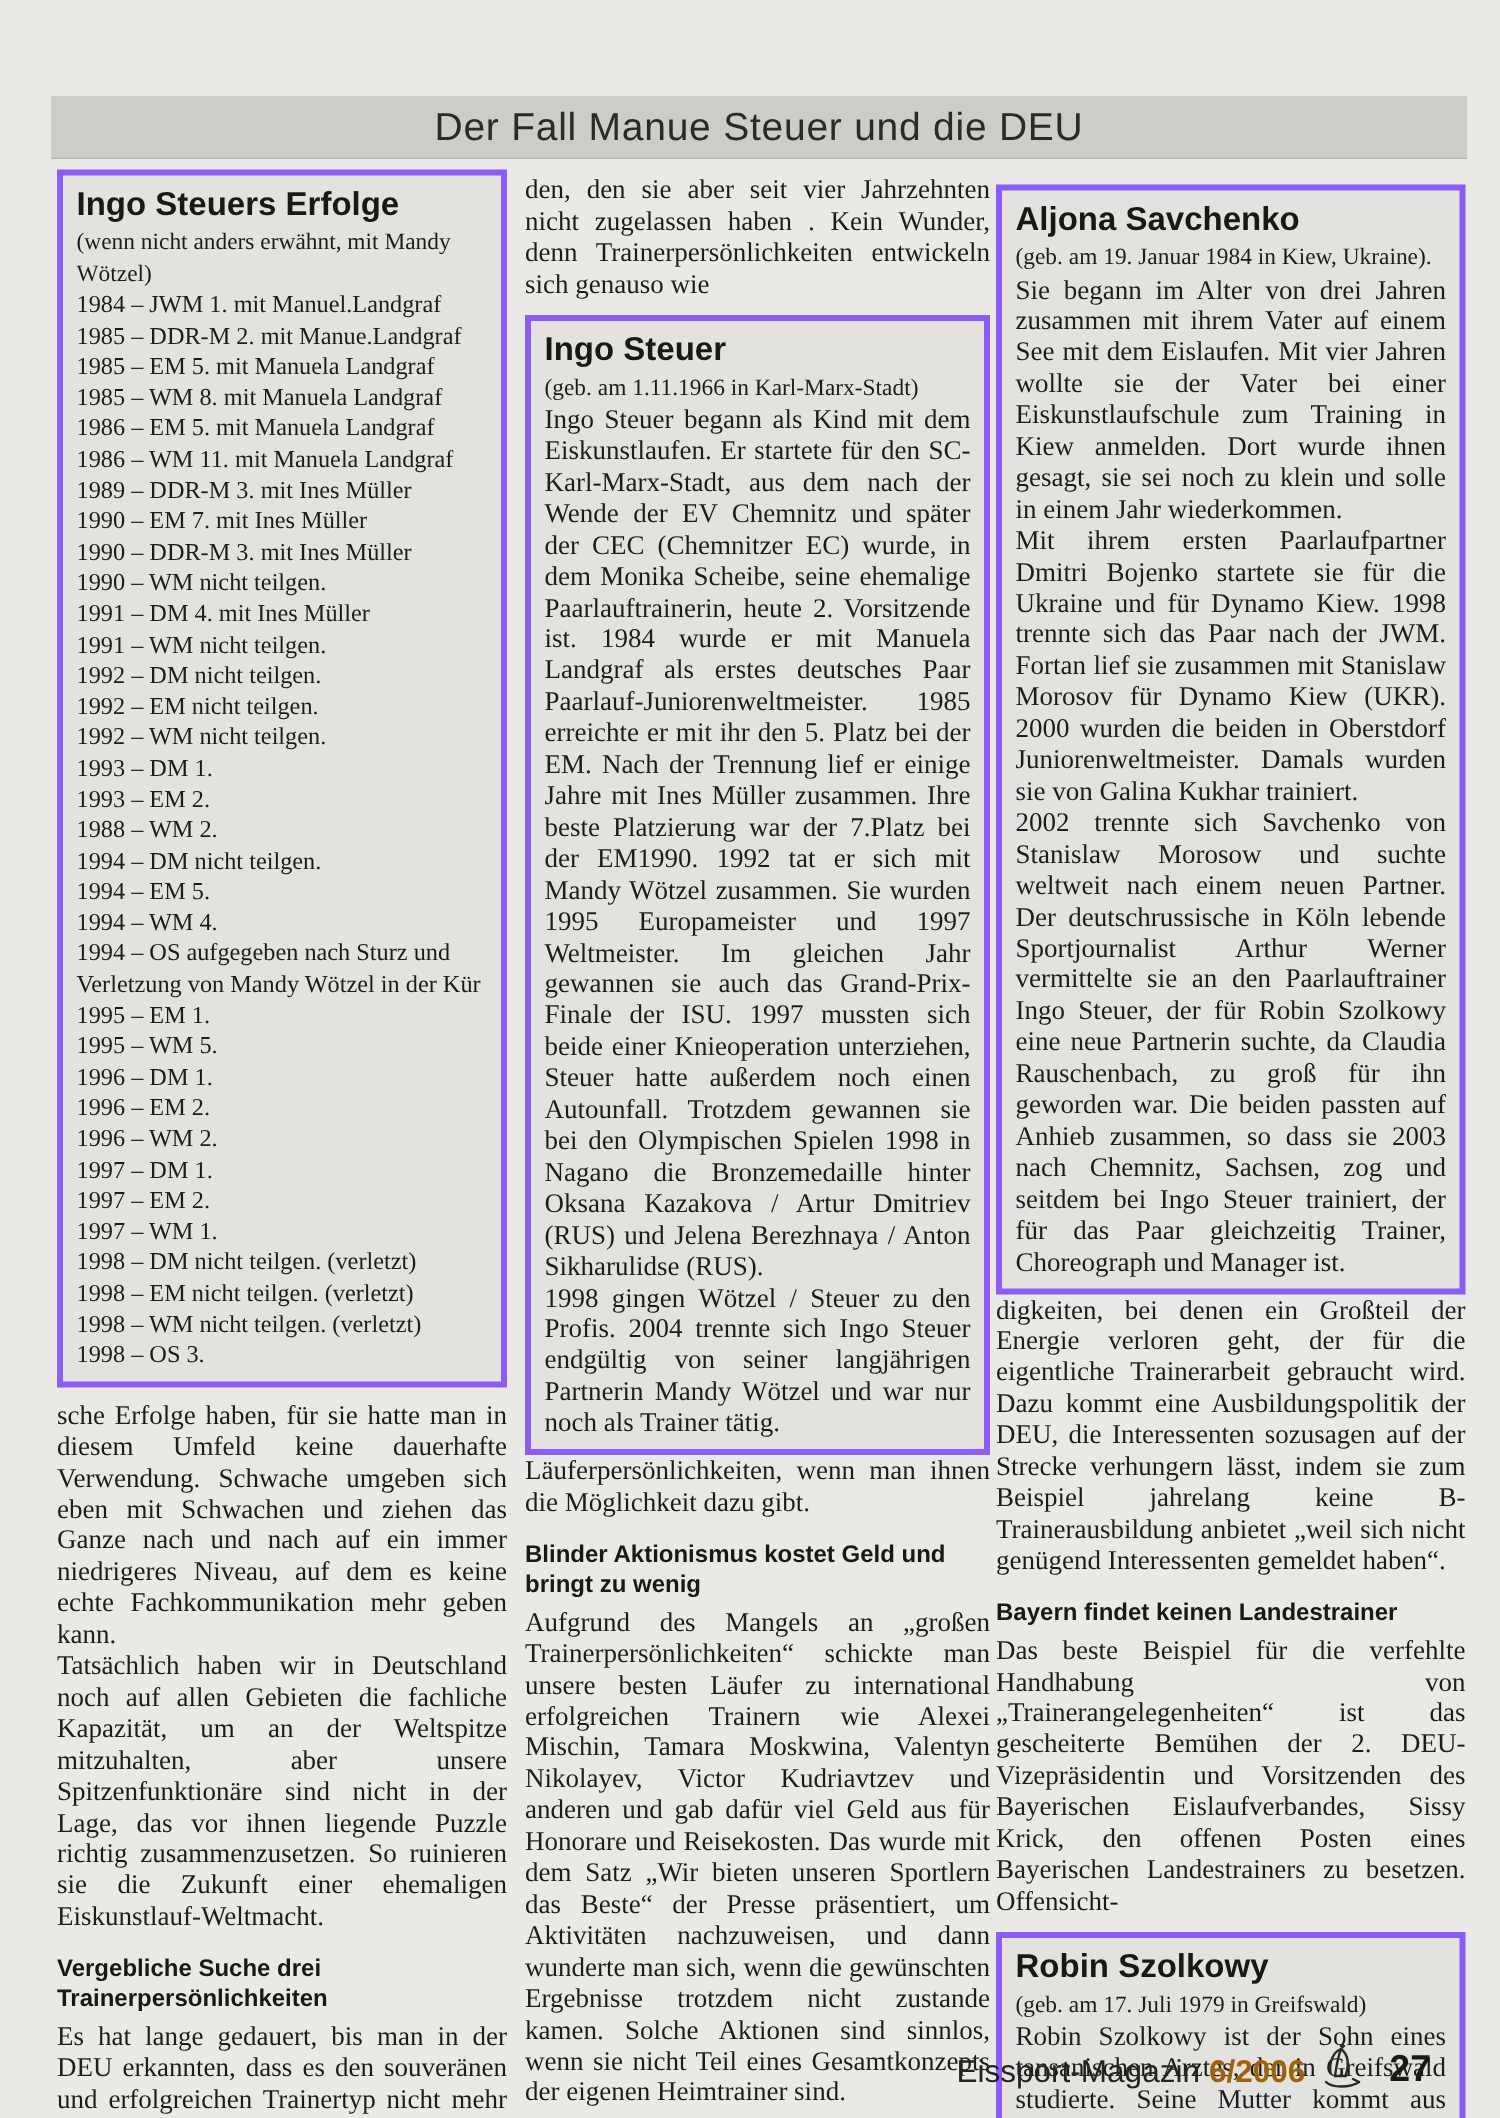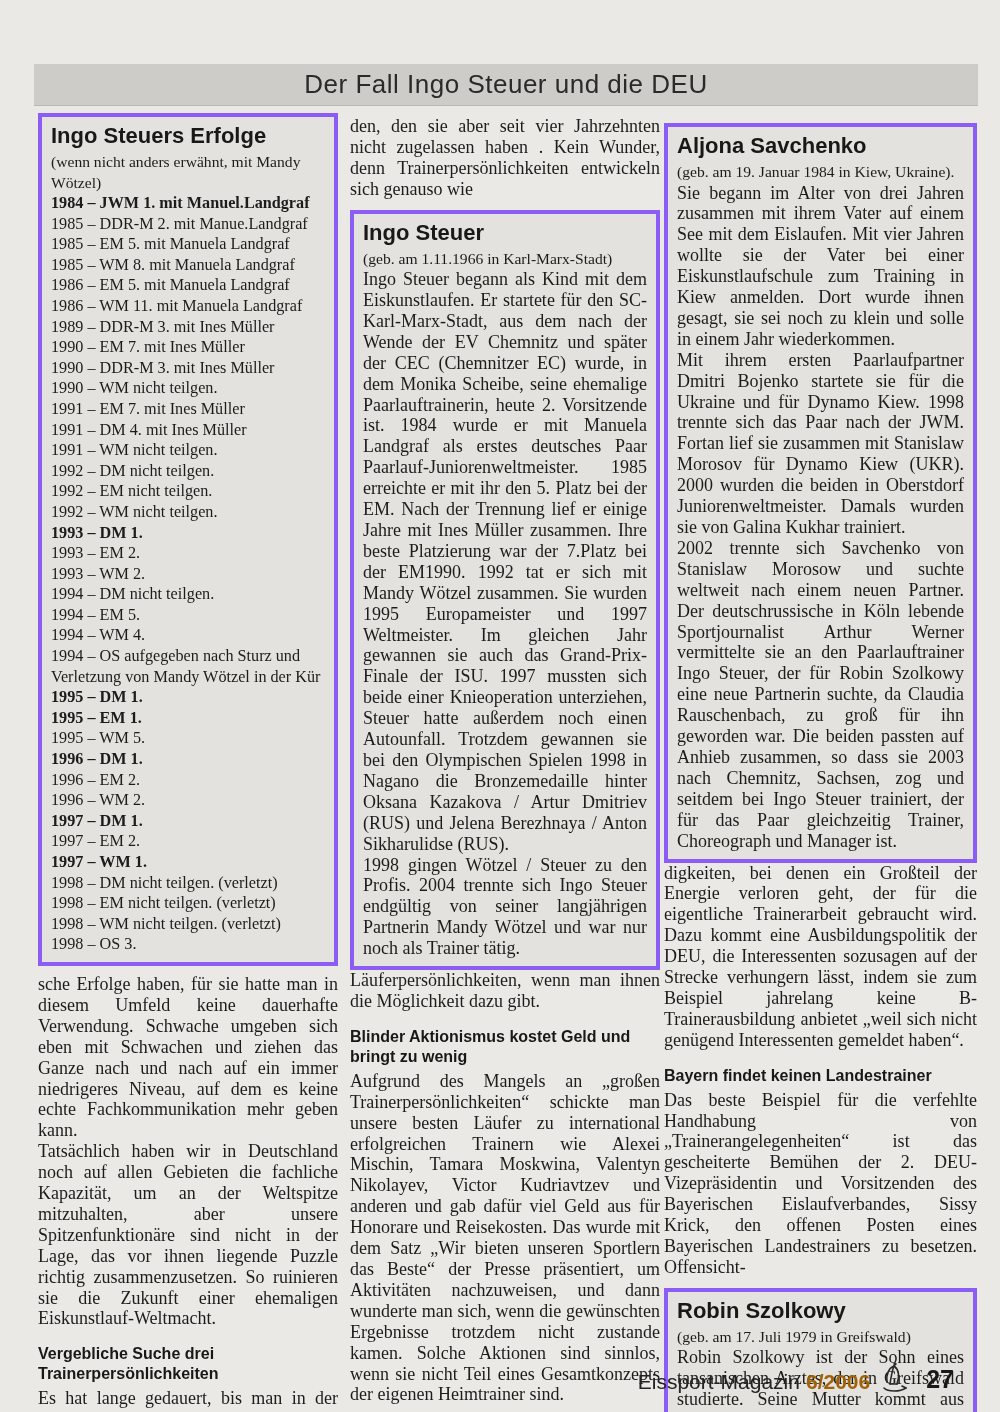--- a/index.html
+++ b/index.html
@@ -35,21 +35,21 @@
     background:var(--box-bg);
     border:4px solid #8b5cf6;
     padding:5px 9px 7px 9px;
   }
   .infobox h2{
     font-family:"Liberation Sans", sans-serif;
     font-size:22px; line-height:26px; margin:1px 0 3px 0; color:#191816;
   }
   .box-subtitle{ font-size:15.6px; line-height:20.5px; margin:0; }
   .entries .entry{ font-size:16.2px; line-height:20.6px; }
-  .entries .entry-bold{ font-weight:bold; }
+  .entries .entry-bold{ font-weight:normal; }
   .box-paras p.body{ margin:0; }
 
   p.body{
     font-size:18px; line-height:20.9px; margin:0;
     text-align:justify; hyphens:auto;
   }
   .mt8{margin-top:8px;}
   .mt10{margin-top:10px;}
   h3.sec{
     font-family:"Liberation Sans", sans-serif;
@@ -71,52 +71,50 @@
     margin-left:6px;
   }
   .footer svg{display:block;}
 </style>
 </head>
 <body>
 
 <div class="page">
 
   <div class="banner">
-    <span>Der Fall Ingo Steuer und die DEU</span>
+    <span>Der Fall Manue Steuer und die DEU</span>
   </div>
 
   <div class="col col-left">
     <section class="infobox">
       <h2>Ingo Steuers Erfolge</h2>
       <p class="box-subtitle">(wenn nicht anders erwähnt, mit Mandy Wötzel)</p>
       <div class="entries">
           <div class="entry entry-bold">1984 – JWM 1. mit Manuel.Landgraf</div>
           <div class="entry">1985 – DDR-M 2. mit Manue.Landgraf</div>
           <div class="entry">1985 – EM 5. mit Manuela Landgraf</div>
           <div class="entry">1985 – WM 8. mit Manuela Landgraf</div>
           <div class="entry">1986 – EM 5. mit Manuela Landgraf</div>
           <div class="entry">1986 – WM 11. mit Manuela Landgraf</div>
           <div class="entry">1989 – DDR-M 3. mit Ines Müller</div>
           <div class="entry">1990 – EM 7. mit Ines Müller</div>
           <div class="entry">1990 – DDR-M 3. mit Ines Müller</div>
           <div class="entry">1990 – WM nicht teilgen.</div>
-          <div class="entry">1991 – EM 7. mit Ines Müller</div>
           <div class="entry">1991 – DM 4. mit Ines Müller</div>
           <div class="entry">1991 – WM nicht teilgen.</div>
           <div class="entry">1992 – DM nicht teilgen.</div>
           <div class="entry">1992 – EM nicht teilgen.</div>
           <div class="entry">1992 – WM nicht teilgen.</div>
           <div class="entry entry-bold">1993 – DM 1.</div>
           <div class="entry">1993 – EM 2.</div>
-          <div class="entry">1993 – WM 2.</div>
+          <div class="entry">1988 – WM 2.</div>
           <div class="entry">1994 – DM nicht teilgen.</div>
           <div class="entry">1994 – EM 5.</div>
           <div class="entry">1994 – WM 4.</div>
           <div class="entry">1994 – OS aufgegeben nach Sturz und Verletzung von Mandy Wötzel in der Kür</div>
-          <div class="entry entry-bold">1995 – DM 1.</div>
           <div class="entry entry-bold">1995 – EM 1.</div>
           <div class="entry">1995 – WM 5.</div>
           <div class="entry entry-bold">1996 – DM 1.</div>
           <div class="entry">1996 – EM 2.</div>
           <div class="entry">1996 – WM 2.</div>
           <div class="entry entry-bold">1997 – DM 1.</div>
           <div class="entry">1997 – EM 2.</div>
           <div class="entry entry-bold">1997 – WM 1.</div>
           <div class="entry">1998 – DM nicht teilgen. (verletzt)</div>
           <div class="entry">1998 – EM nicht teilgen. (verletzt)</div>

